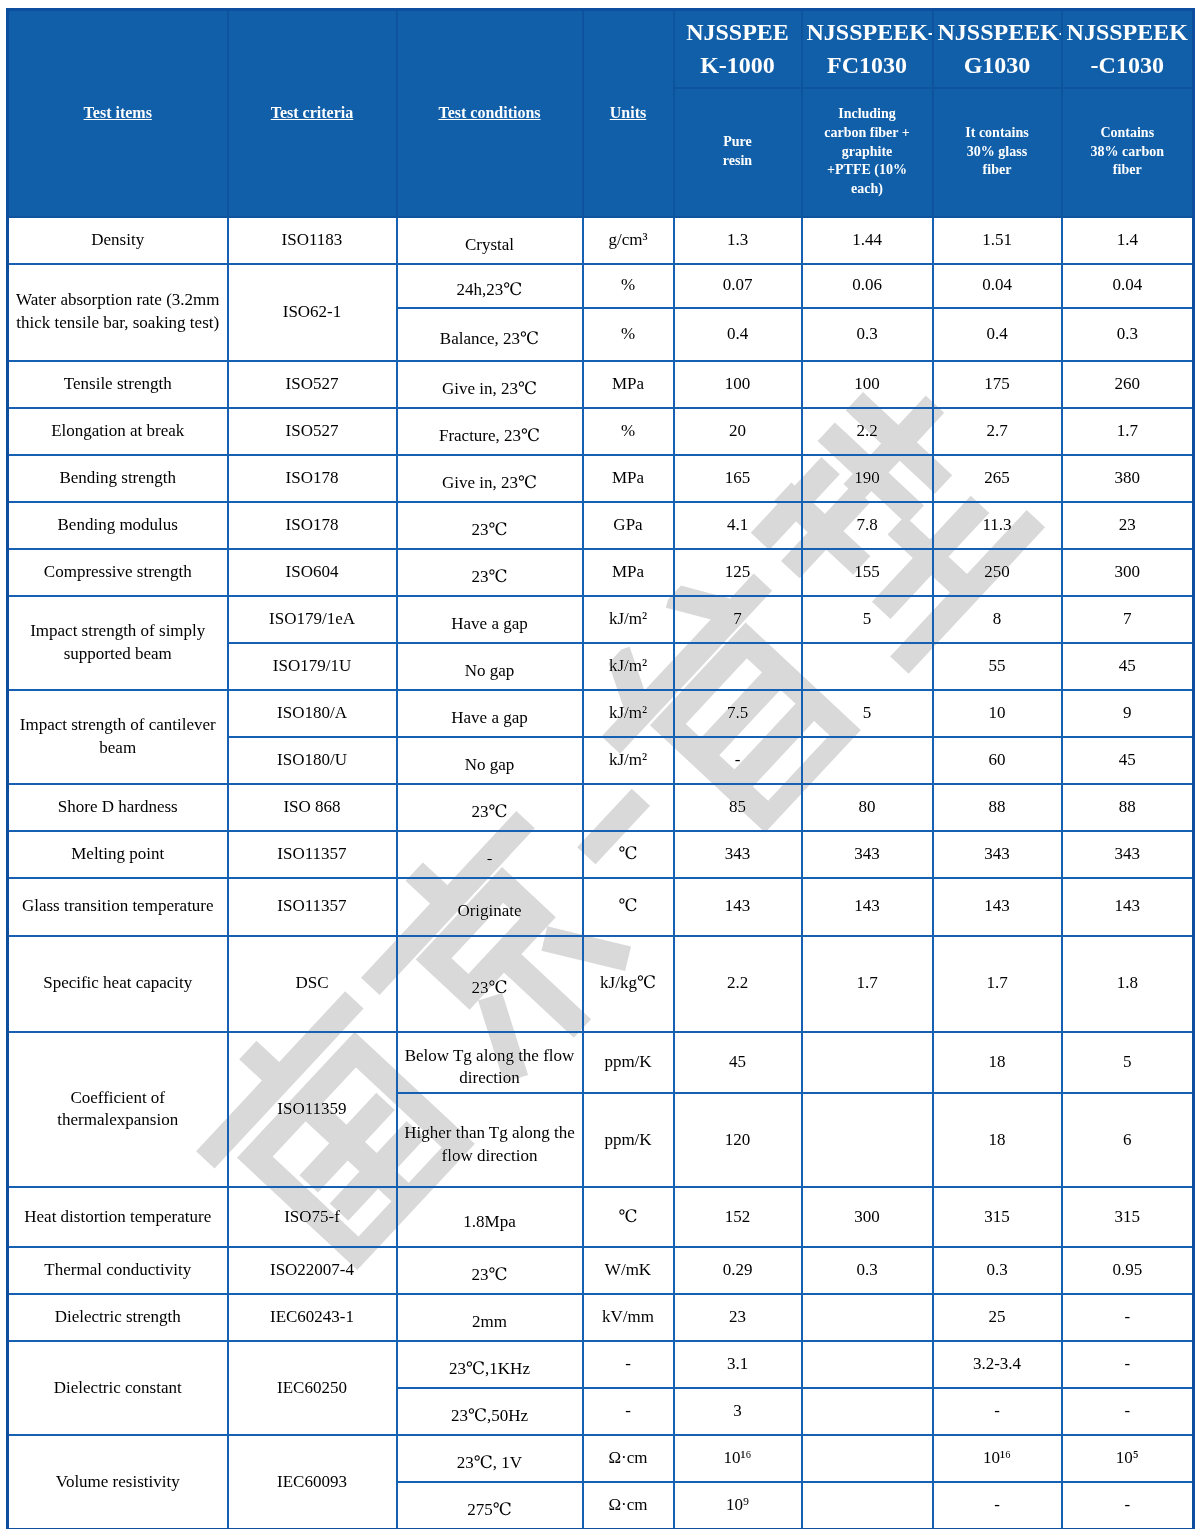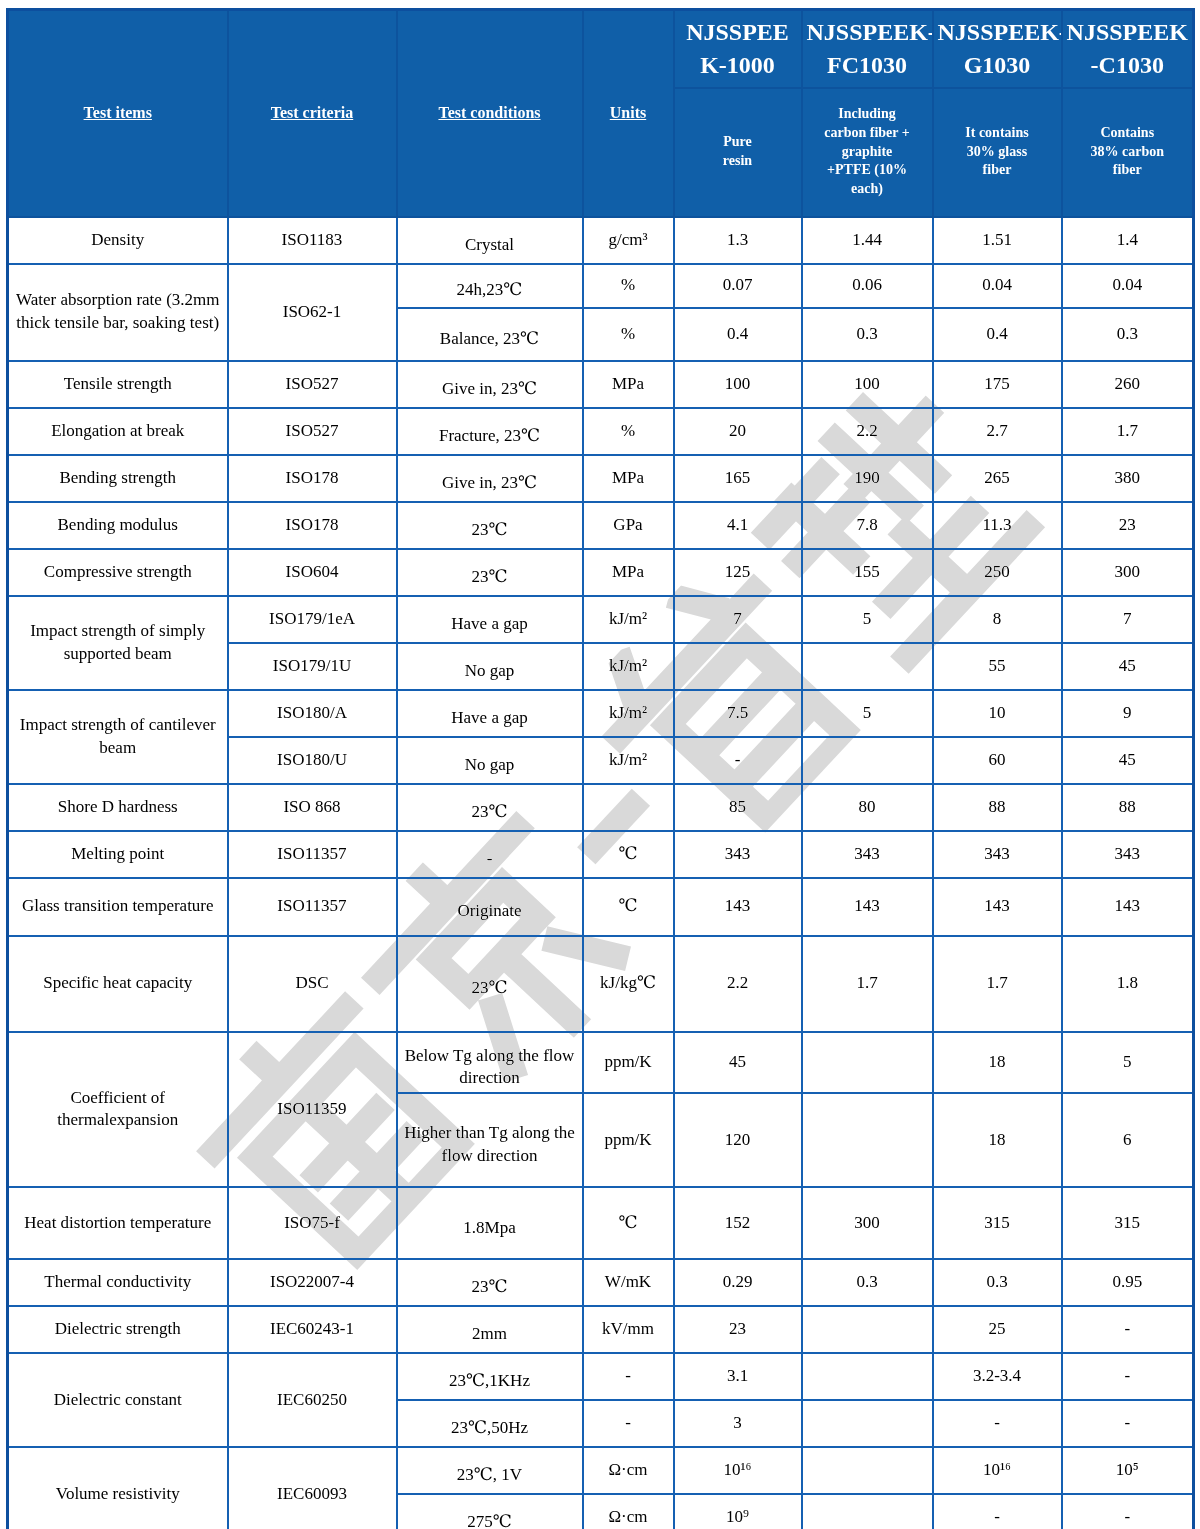--- a/index.html
+++ b/index.html
@@ -46,21 +46,21 @@
   th.product-desc{font-size:14px;}
   tbody{color:#000;}
   tbody td{font-size:17px;line-height:1.35;background:transparent;}
   tbody tr{height:47px;}
   tbody tr:nth-child(2){height:44px;}
   tbody tr:nth-child(3){height:53px;}
   tbody tr:nth-child(15){height:58px;}
   tbody tr:nth-child(16){height:96px;}
   tbody tr:nth-child(17){height:54px;}
   tbody tr:nth-child(18){height:94px;}
-  tbody tr:nth-child(19){height:72px;}
+  tbody tr:nth-child(19){height:60px;}
   td.cond{padding-top:12px;}
   td.item{font-size:17px;}
   td.unit{vertical-align:middle;}
   
   .watermark{
     position:absolute;
     left:85px;top:705px;
     width:1060px;height:240px;
     display:flex;align-items:center;gap:14px;
     transform:rotate(-47deg);

